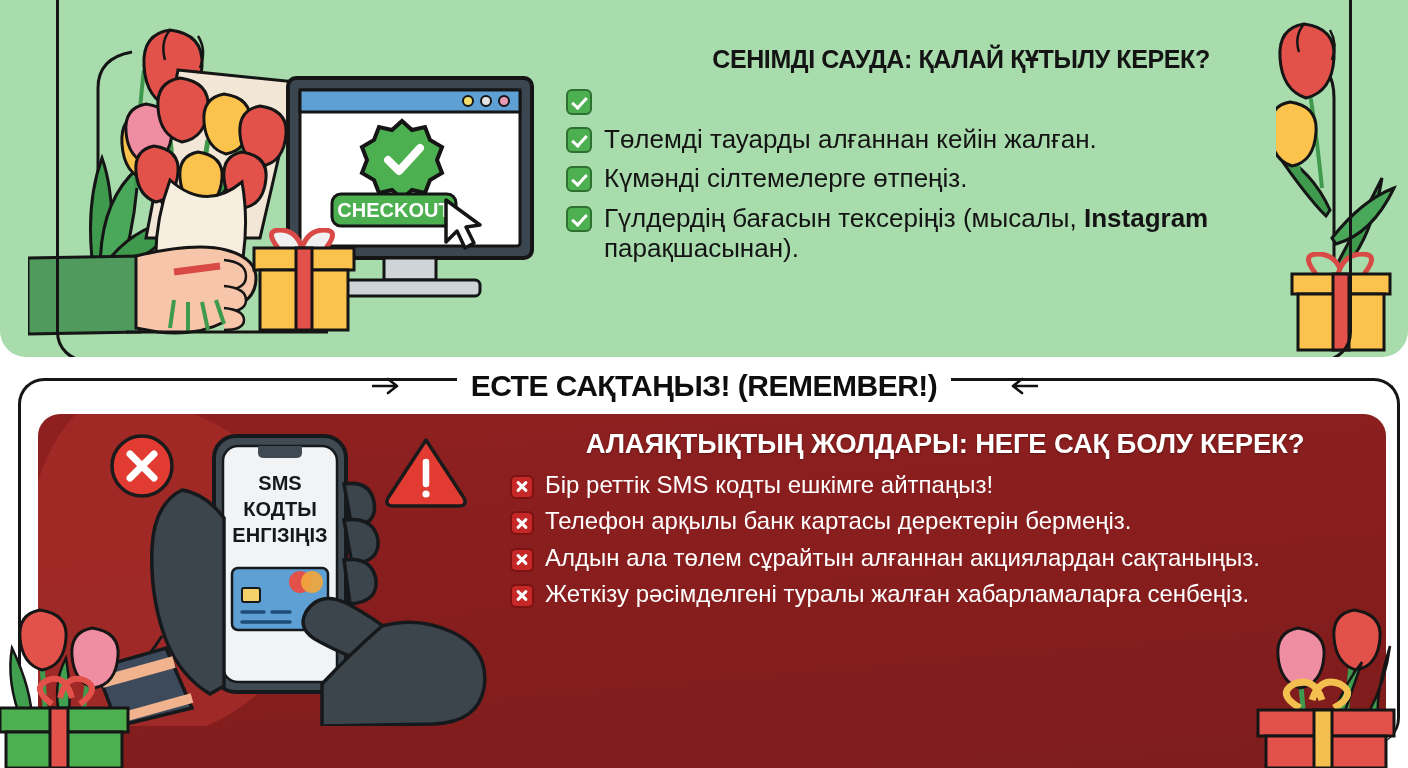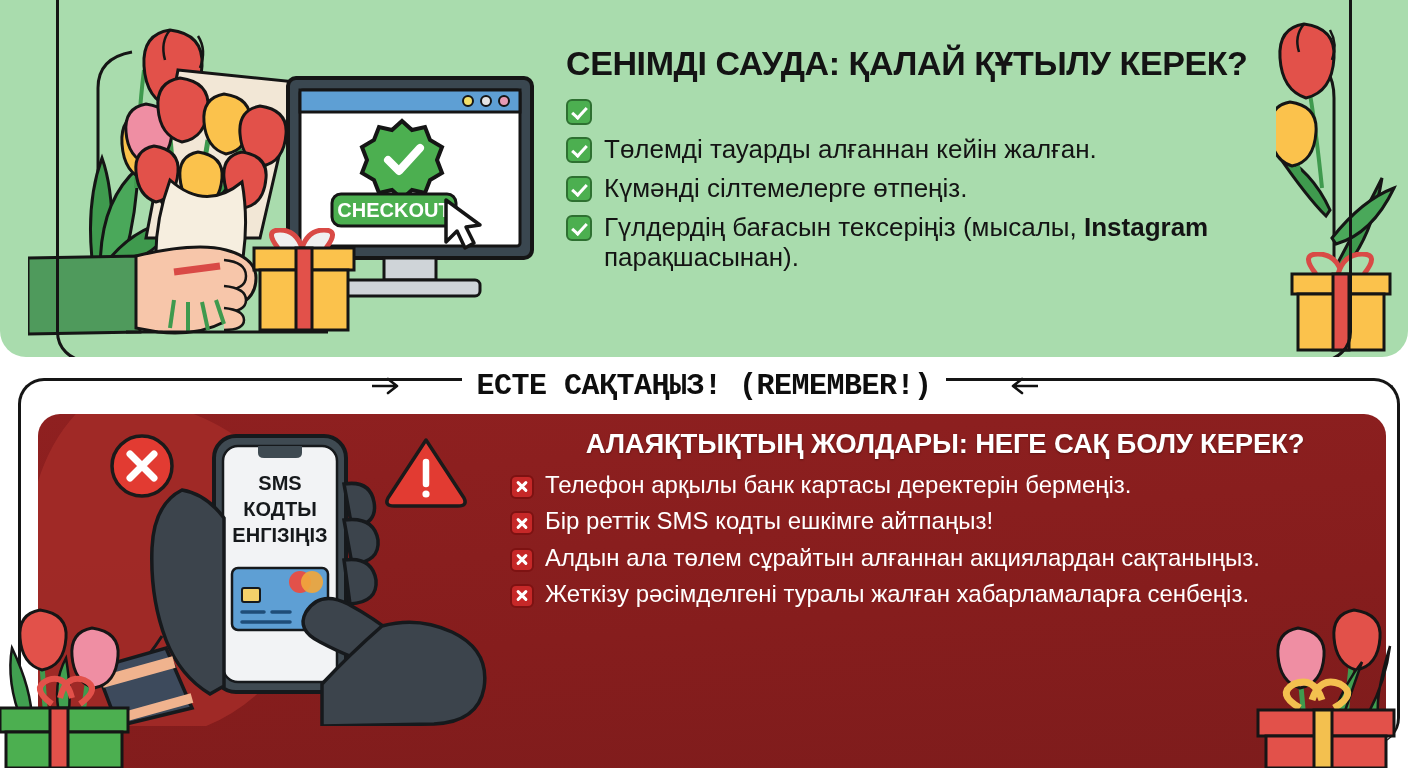--- a/index.html
+++ b/index.html
@@ -30,22 +30,22 @@
   }
   .red-frame {
     position: absolute; left: 18px; top: 378px; width: 1382px; height: 366px;
     border: 3px solid #151515; border-radius: 26px;
     border-bottom: none;
   }
 
   
   .green-text { position: absolute; left: 566px; top: 46px; width: 790px; }
   .green-title {
-    font-size: 34px; font-weight: 700; color: #141414; letter-spacing: -0.4px;
-    text-align: left; line-height: 1.05; white-space: nowrap;
+    font-size: 25px; font-weight: 700; color: #141414; letter-spacing: -0.4px;
+    text-align: center; line-height: 1.05; white-space: nowrap;
   }
   .bullets { margin-top: 14px; }
   .bullet { display: flex; align-items: flex-start; margin-bottom: 9px; }
   .bullet:last-child { margin-bottom: 0; justify-content: flex-end; }
   .tick {
     flex: 0 0 auto; width: 26px; height: 26px; margin-top: 3px; margin-right: 12px;
     background: #4caf50; border: 2px solid #2e7031; border-radius: 6px;
     position: relative;
   }
   .tick::after {
@@ -73,21 +73,21 @@
     content:""; position:absolute; left:3px; top:8.5px; width:14px; height:3px;
     background:#fff; border-radius:2px;
   }
   .cross::before { transform: rotate(45deg); }
   .cross::after  { transform: rotate(-45deg); }
   .rbullet-text { font-size: 24px; line-height: 1.18; color: #ffffff; }
 
   
   .banner {
     position: absolute; left: 0; top: 362px; width: 1408px; height: 48px;
-    display: flex; align-items: center; justify-content: center; font-family: Liberation Mono, monospace;
+    display: flex; align-items: center; justify-content: center;
   }
   .banner-title {
     font-size: 30px; font-weight: 700; color: #0e0e0e; letter-spacing: -0.5px;
     white-space: nowrap; background: #fff; padding: 0 14px; z-index: 3;
   }
   .arrow-l, .arrow-r {
     position: absolute; top: 50%; width: 30px; height: 24px; transform: translateY(-50%);
   }
   .arrow-l { left: 372px; }
   .arrow-r { left: 1008px; }
@@ -311,25 +311,25 @@
       <path d="M6 260 L78 240" stroke="#f0b38e" stroke-width="12"></path>
       <path d="M24 296 L96 276" stroke="#f0b38e" stroke-width="10"></path>
     </svg>
   </div>
 
   <div class="red-text">
     <div class="red-title">АЛАЯҚТЫҚТЫҢ ЖОЛДАРЫ: НЕГЕ САҚ БОЛУ КЕРЕК?</div>
     <div class="red-bullets">
       <div class="rbullet">
         <span class="cross"></span>
-        <span class="rbullet-text">Телефон арқылы банк картасы деректерін бермеңіз.</span>
+        <span class="rbullet-text">Бір реттік SMS кодты ешкімге айтпаңыз!</span>
       </div>
       <div class="rbullet">
         <span class="cross"></span>
-        <span class="rbullet-text">Бір реттік SMS кодты ешкімге айтпаңыз!</span>
+        <span class="rbullet-text">Телефон арқылы банк картасы деректерін бермеңіз.</span>
       </div>
       <div class="rbullet">
         <span class="cross"></span>
         <span class="rbullet-text">Алдын ала төлем сұрайтын алғаннан акциялардан сақтаныңыз.</span>
       </div>
       <div class="rbullet">
         <span class="cross"></span>
         <span class="rbullet-text">Жеткізу рәсімделгені туралы жалған хабарламаларға сенбеңіз.</span>
       </div>
     </div>

